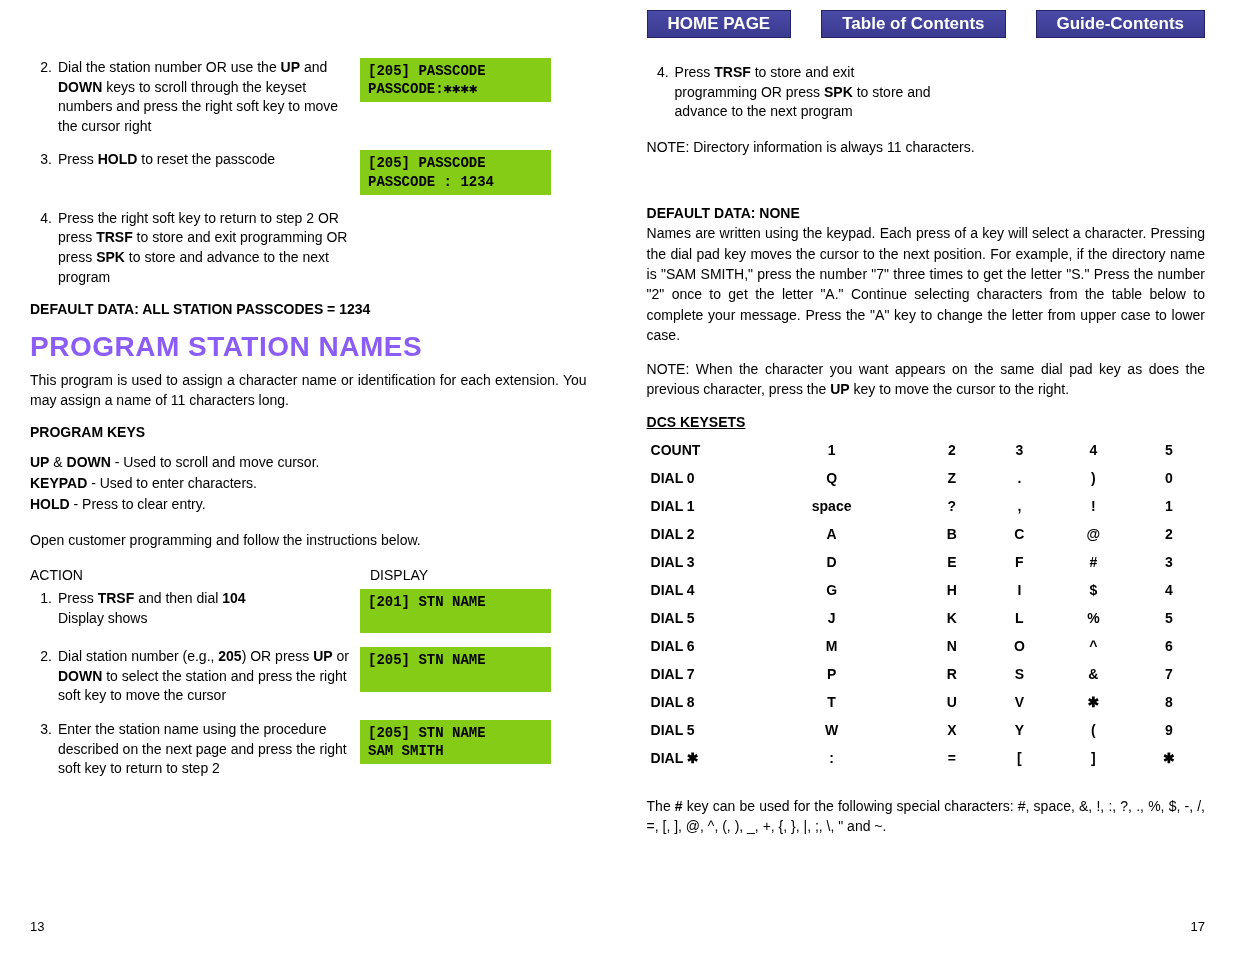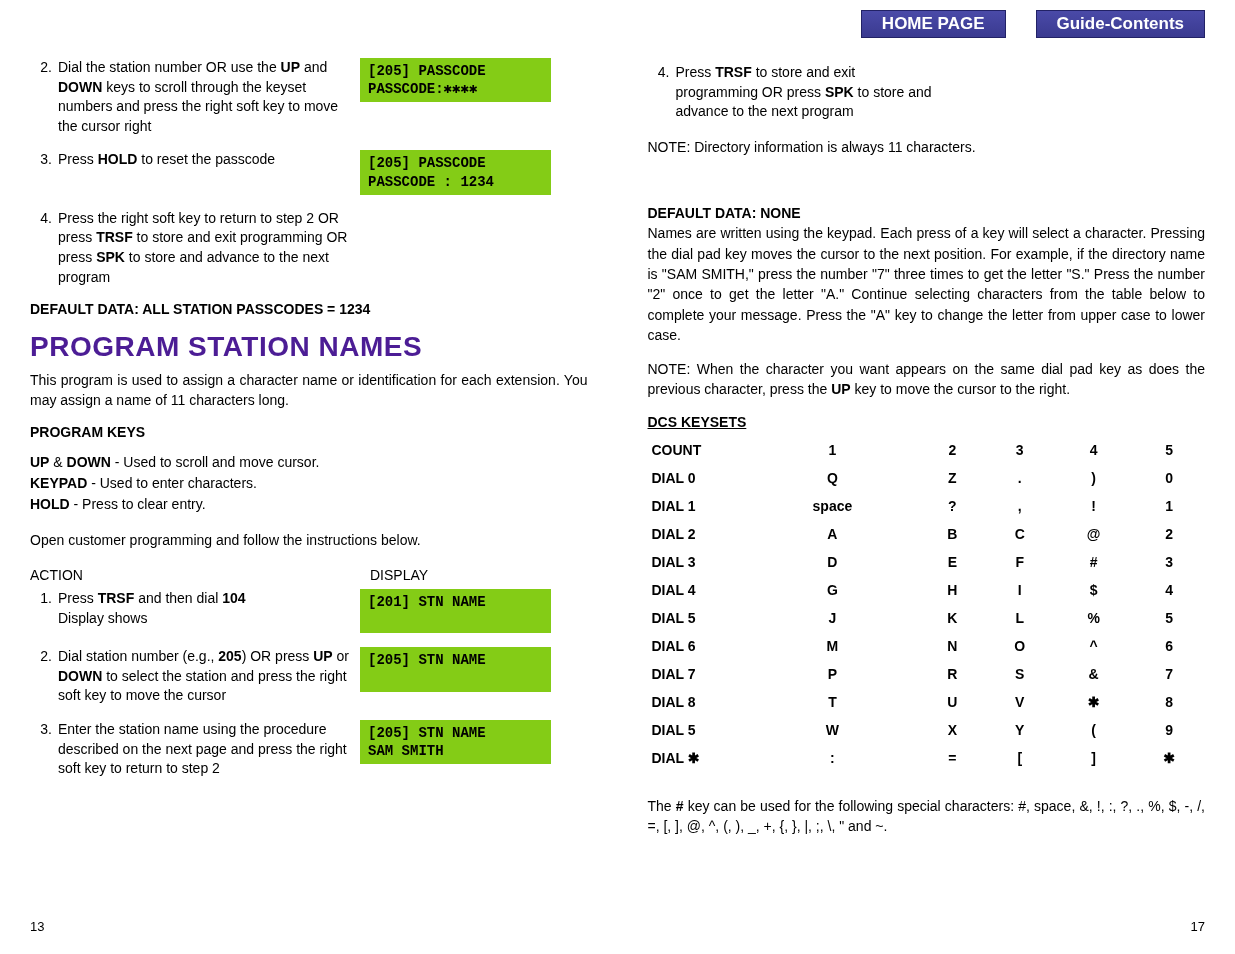--- a/index.html
+++ b/index.html
@@ -74,21 +74,21 @@
     min-height: 34px;
     line-height: 1.3;
     white-space: pre;
   }
   .bold { font-weight: bold; }
   .section-note {
     margin: 16px 0;
     line-height: 1.4;
   }
   h2.title {
-    color: #4c1d95;
+    color: #8b5cf6;
     font-size: 28px;
     margin: 14px 0 8px 0;
     font-weight: bold;
     letter-spacing: 0.5px;
   }
   .intro {
     text-align: justify;
     line-height: 1.4;
     margin-bottom: 14px;
   }
@@ -207,20 +207,21 @@
 SAM SMITH</div>
     </div>
 
     <div class="pagenum-left">13</div>
   </div>
 
   <div class="col">
 
     <div class="navbar">
       <div class="navbtn">HOME PAGE</div>
+      <div class="navbtn">Table of Contents</div>
       <div class="navbtn">Guide-Contents</div>
     </div>
 
     <div class="step-row">
       <div class="step-text-full">
         <div class="step-num">4.</div>
         <div class="step-body" style="max-width:260px"><span>Press </span><span class="bold">TRSF</span><span> to store and exit programming OR press </span><span class="bold">SPK</span><span> to store and advance to the next program</span></div>
       </div>
     </div>
 

